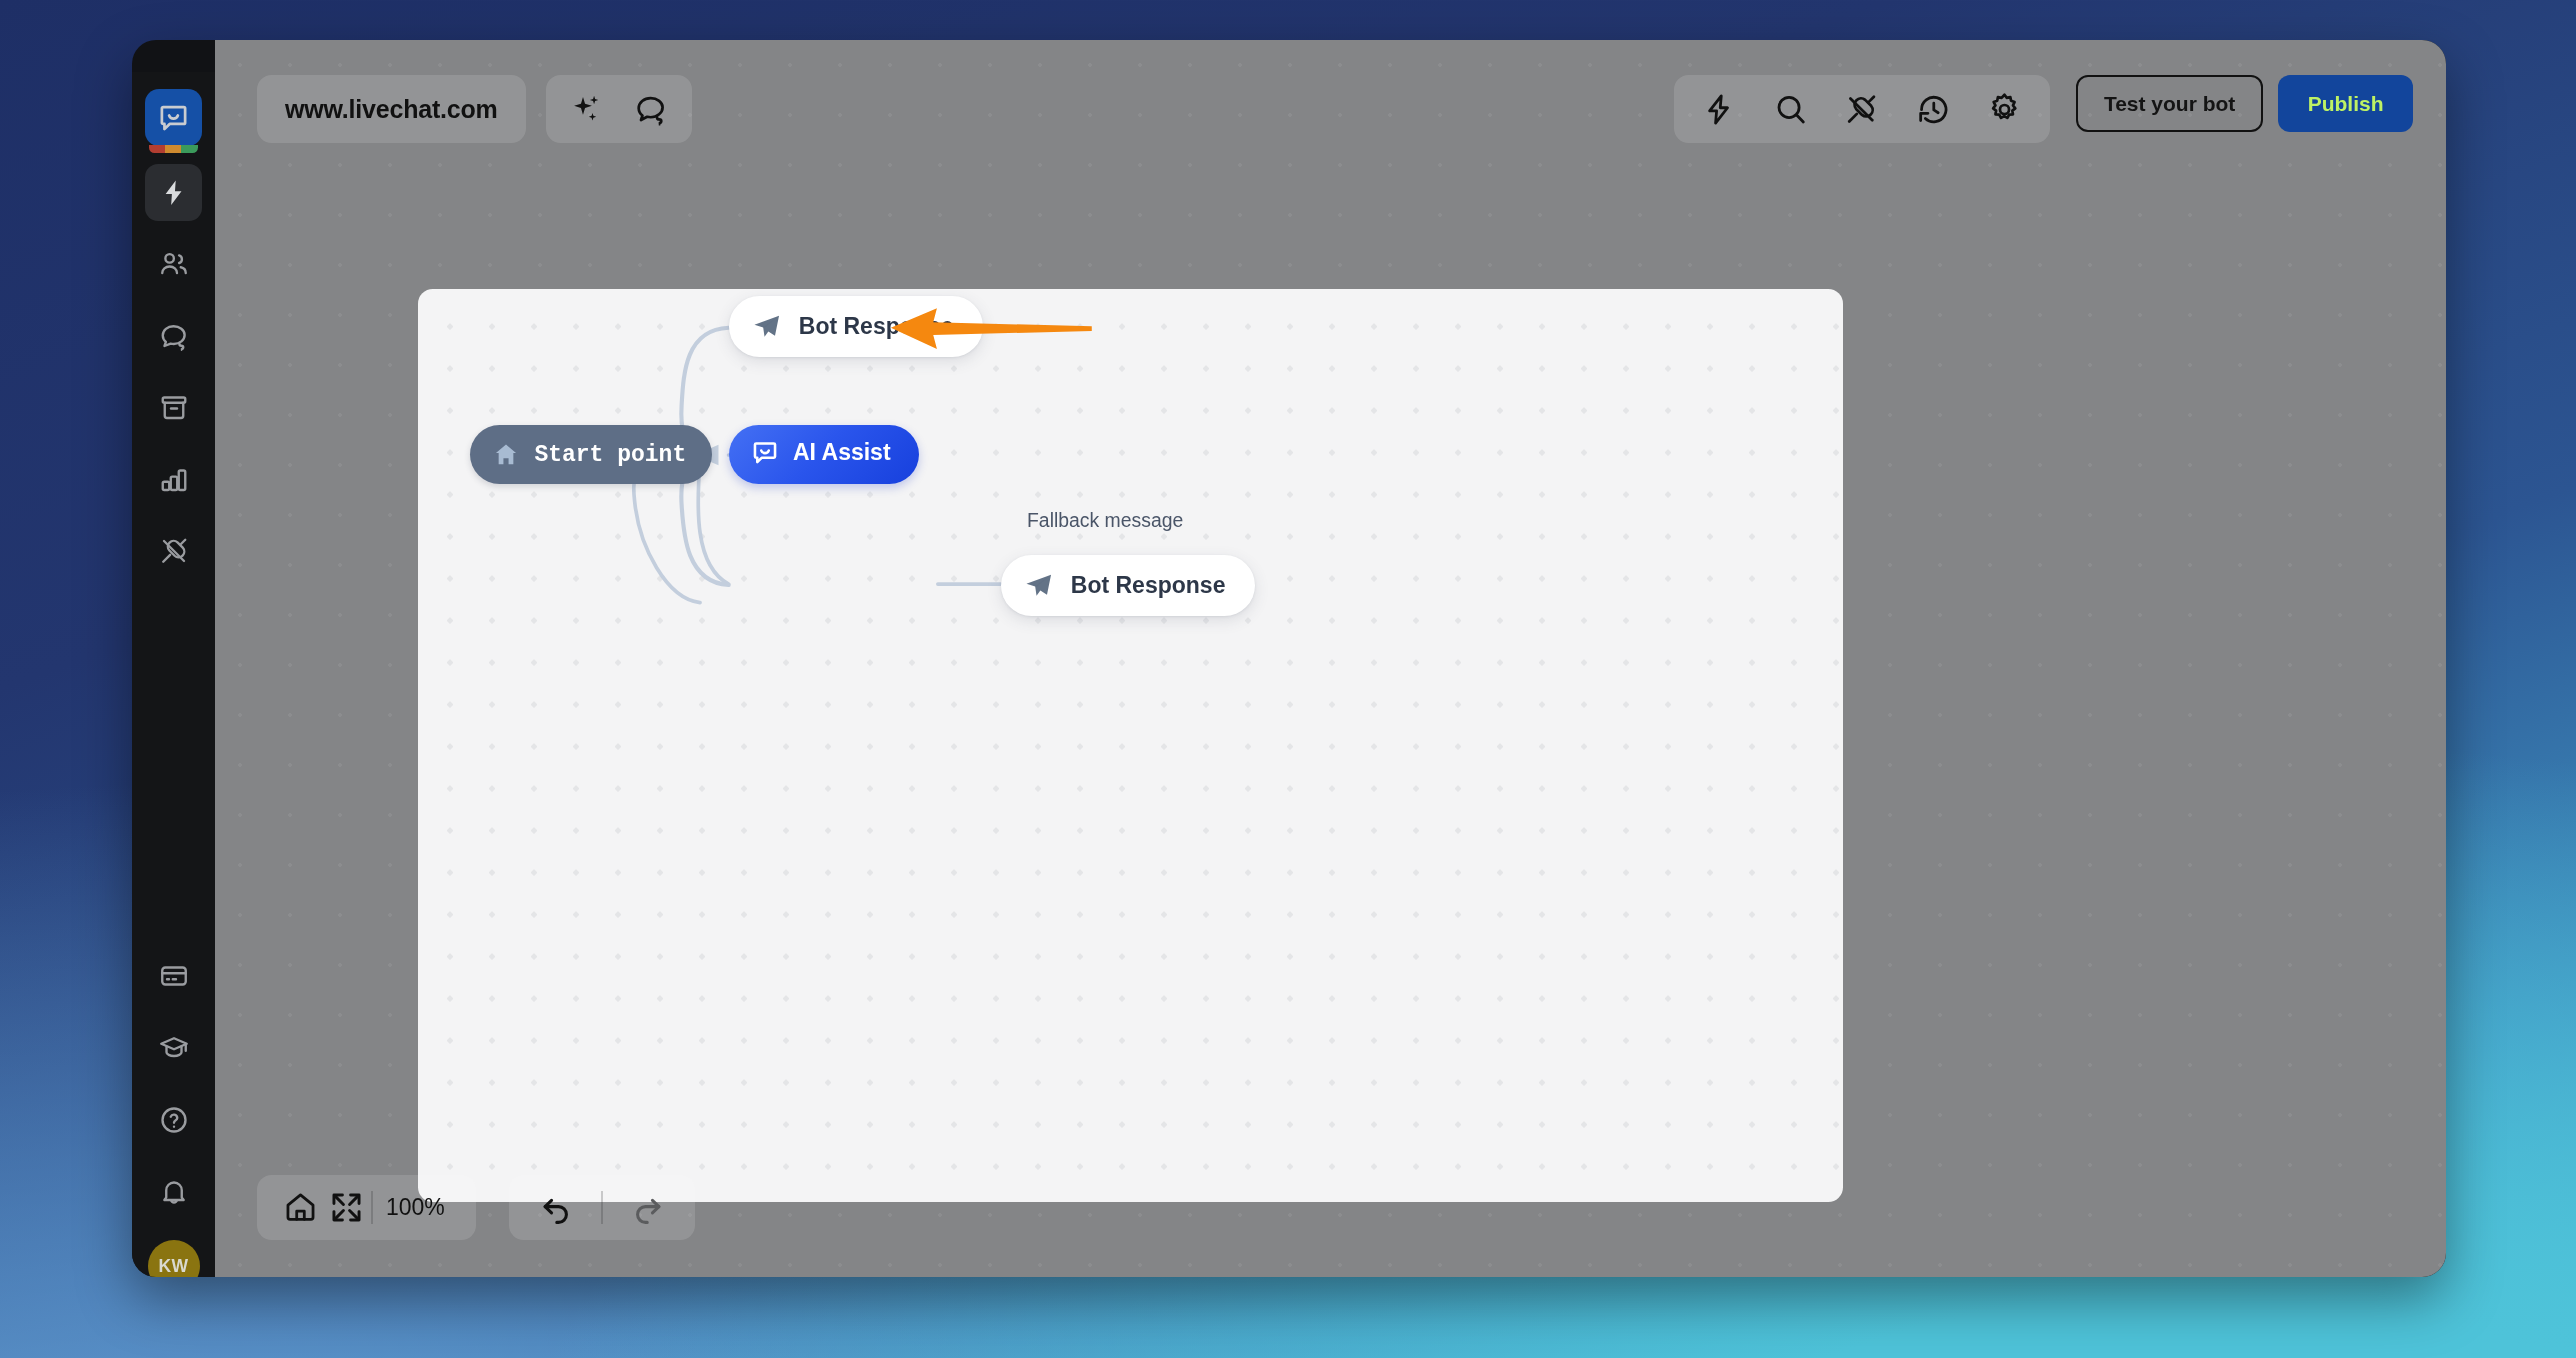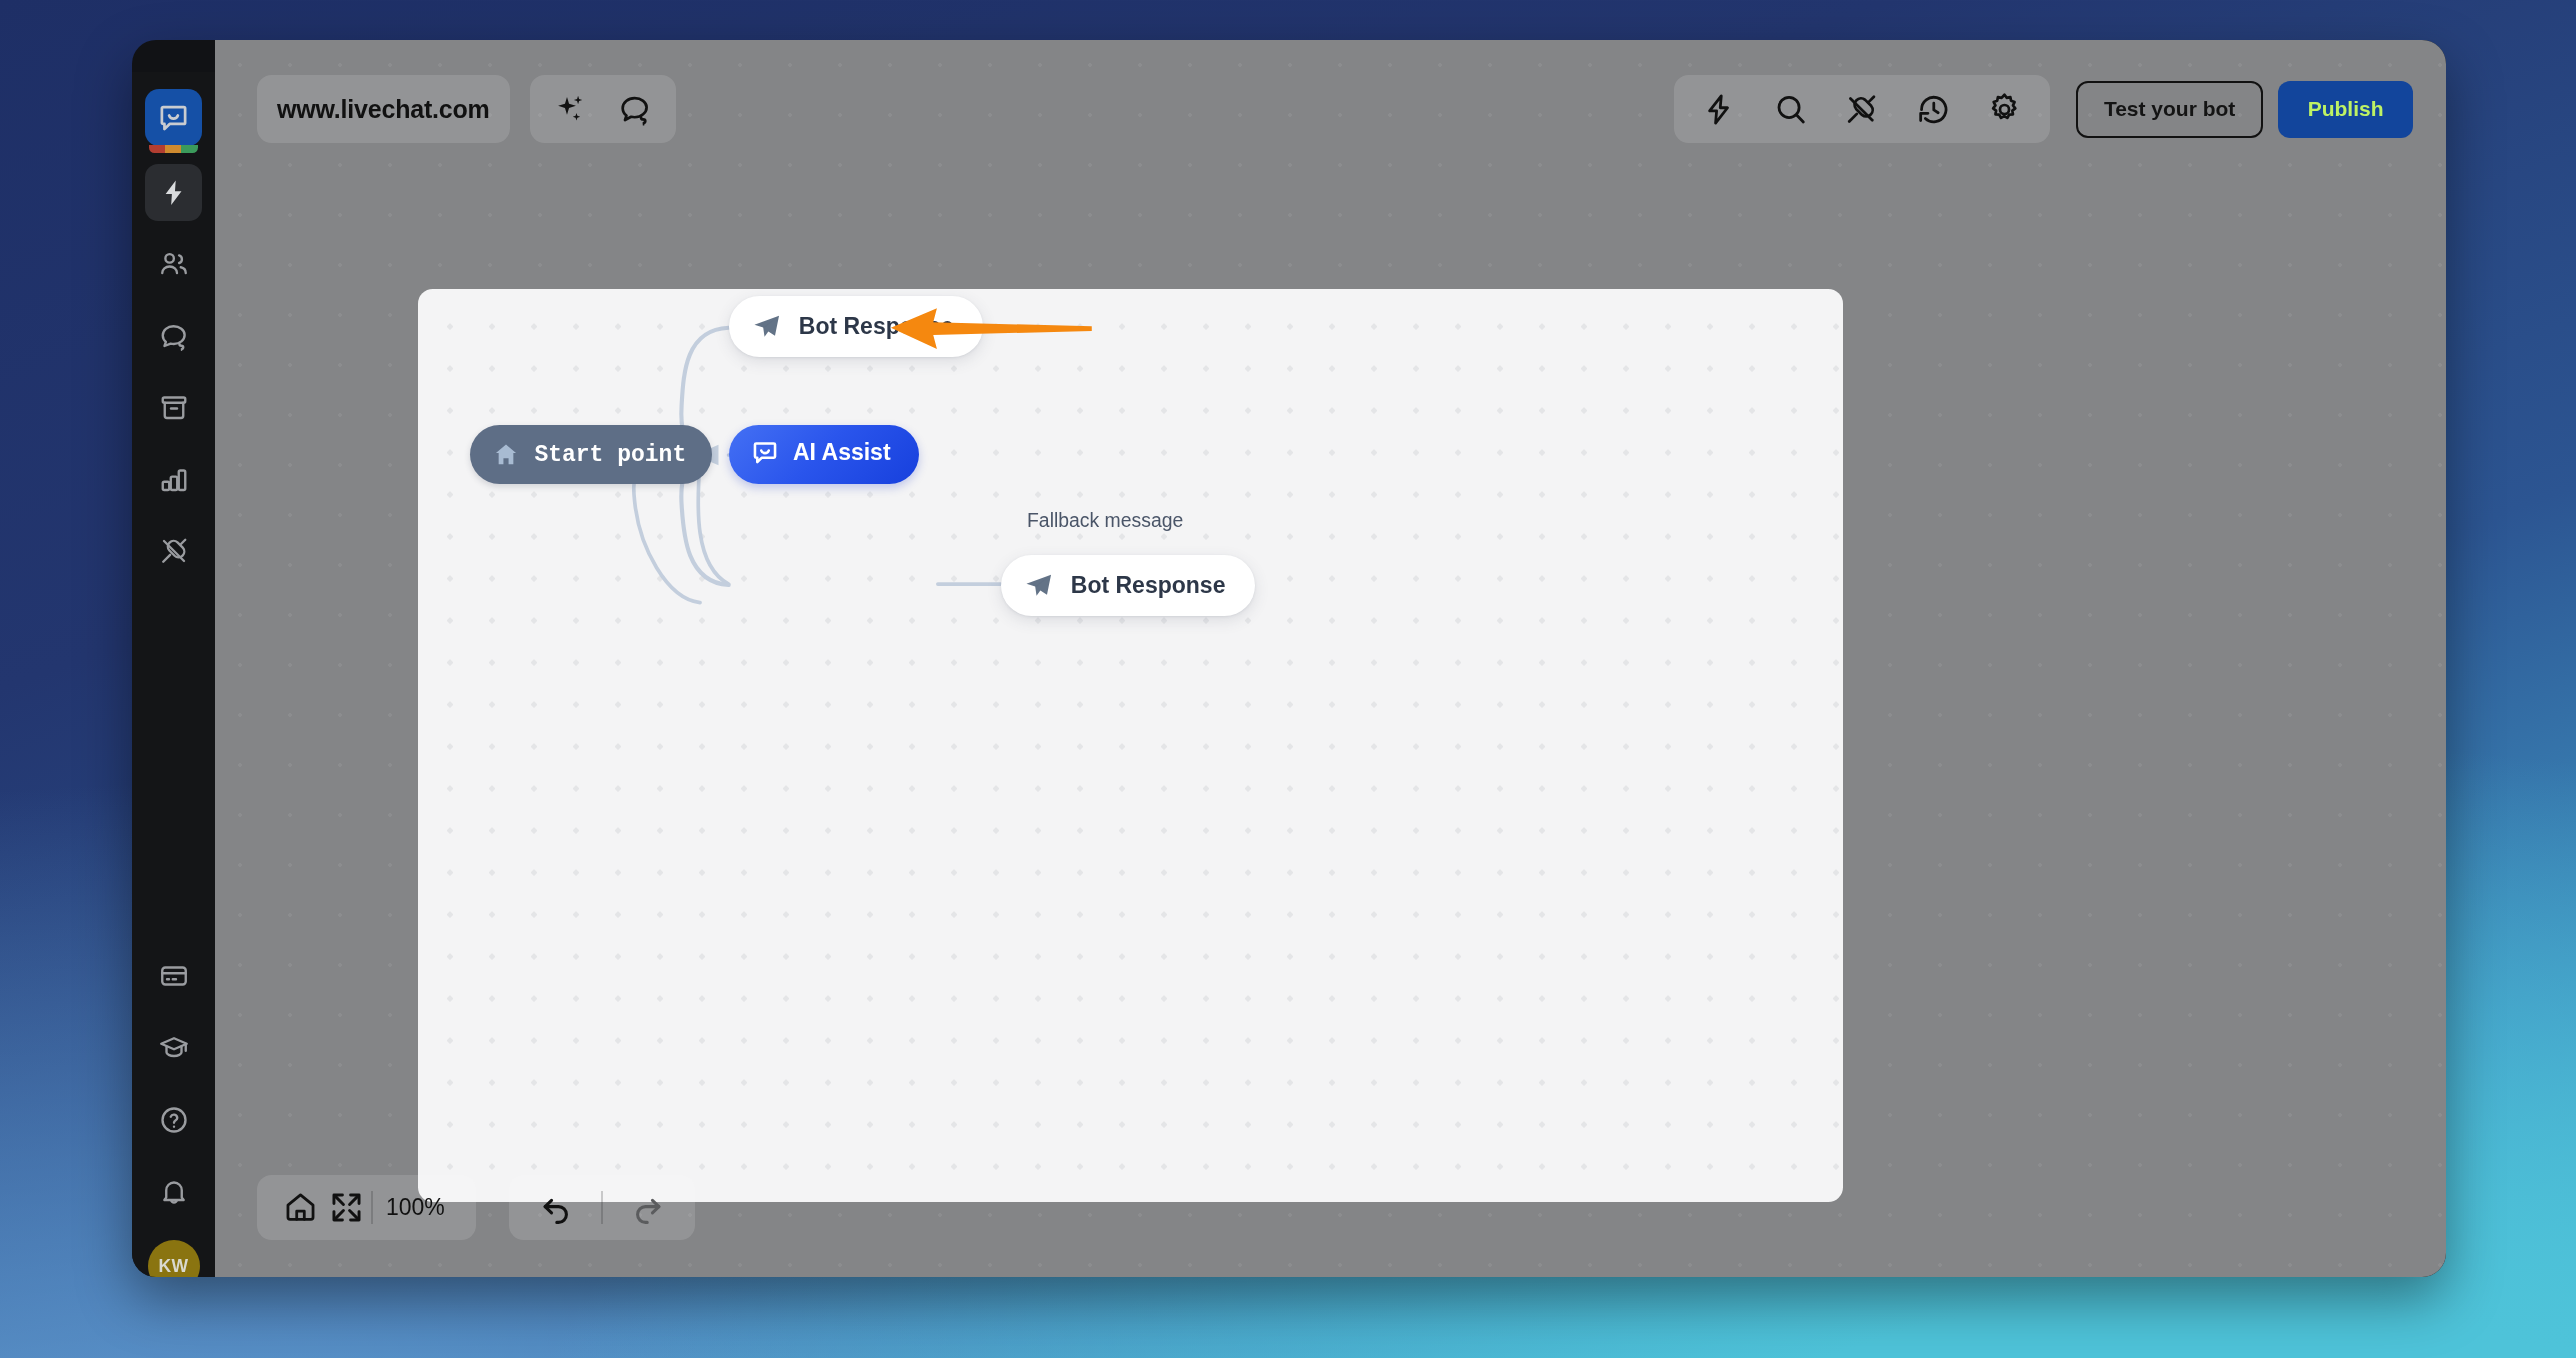--- a/index.html
+++ b/index.html
@@ -86,30 +86,30 @@
     position: absolute; left: 0; right: 0; top: 0; height: 138px;
     display: flex; align-items: center;
     padding: 0 33px 0 42px;
     z-index: 5;
   }
   .chip {
     background: rgba(255,255,255,.13);
     border-radius: 14.8px;
     height: 68px;
     display: flex; align-items: center;
-    padding: 0 20px;
+    padding: 0 28px;
   }
   .chip.url { font-size: 25px; font-weight: 700; color: #111; letter-spacing: -0.2px; }
   .chip.iconpair { margin-left: 20px; padding: 0 20px; gap: 22px; }
   .ibtn {
     width: 42px; height: 42px;
     display: flex; align-items: center; justify-content: center;
     color: #111;
   }
-  .topbar-right { margin-left: auto; display: flex; align-items: center; }
+  .topbar-right { margin-left: auto; display: flex; }
   .chip.tools { gap: 29.5px; padding: 0 24px; }
   .btn-outline {
     margin-left: 26px;
     height: 57px; border-radius: 12px;
     border: 2.3px solid #111;
     background: transparent;
     color: #141414; font-size: 21px; font-weight: 700;
     display: flex; align-items: center; padding: 0 26px;
     white-space: nowrap;
   }

